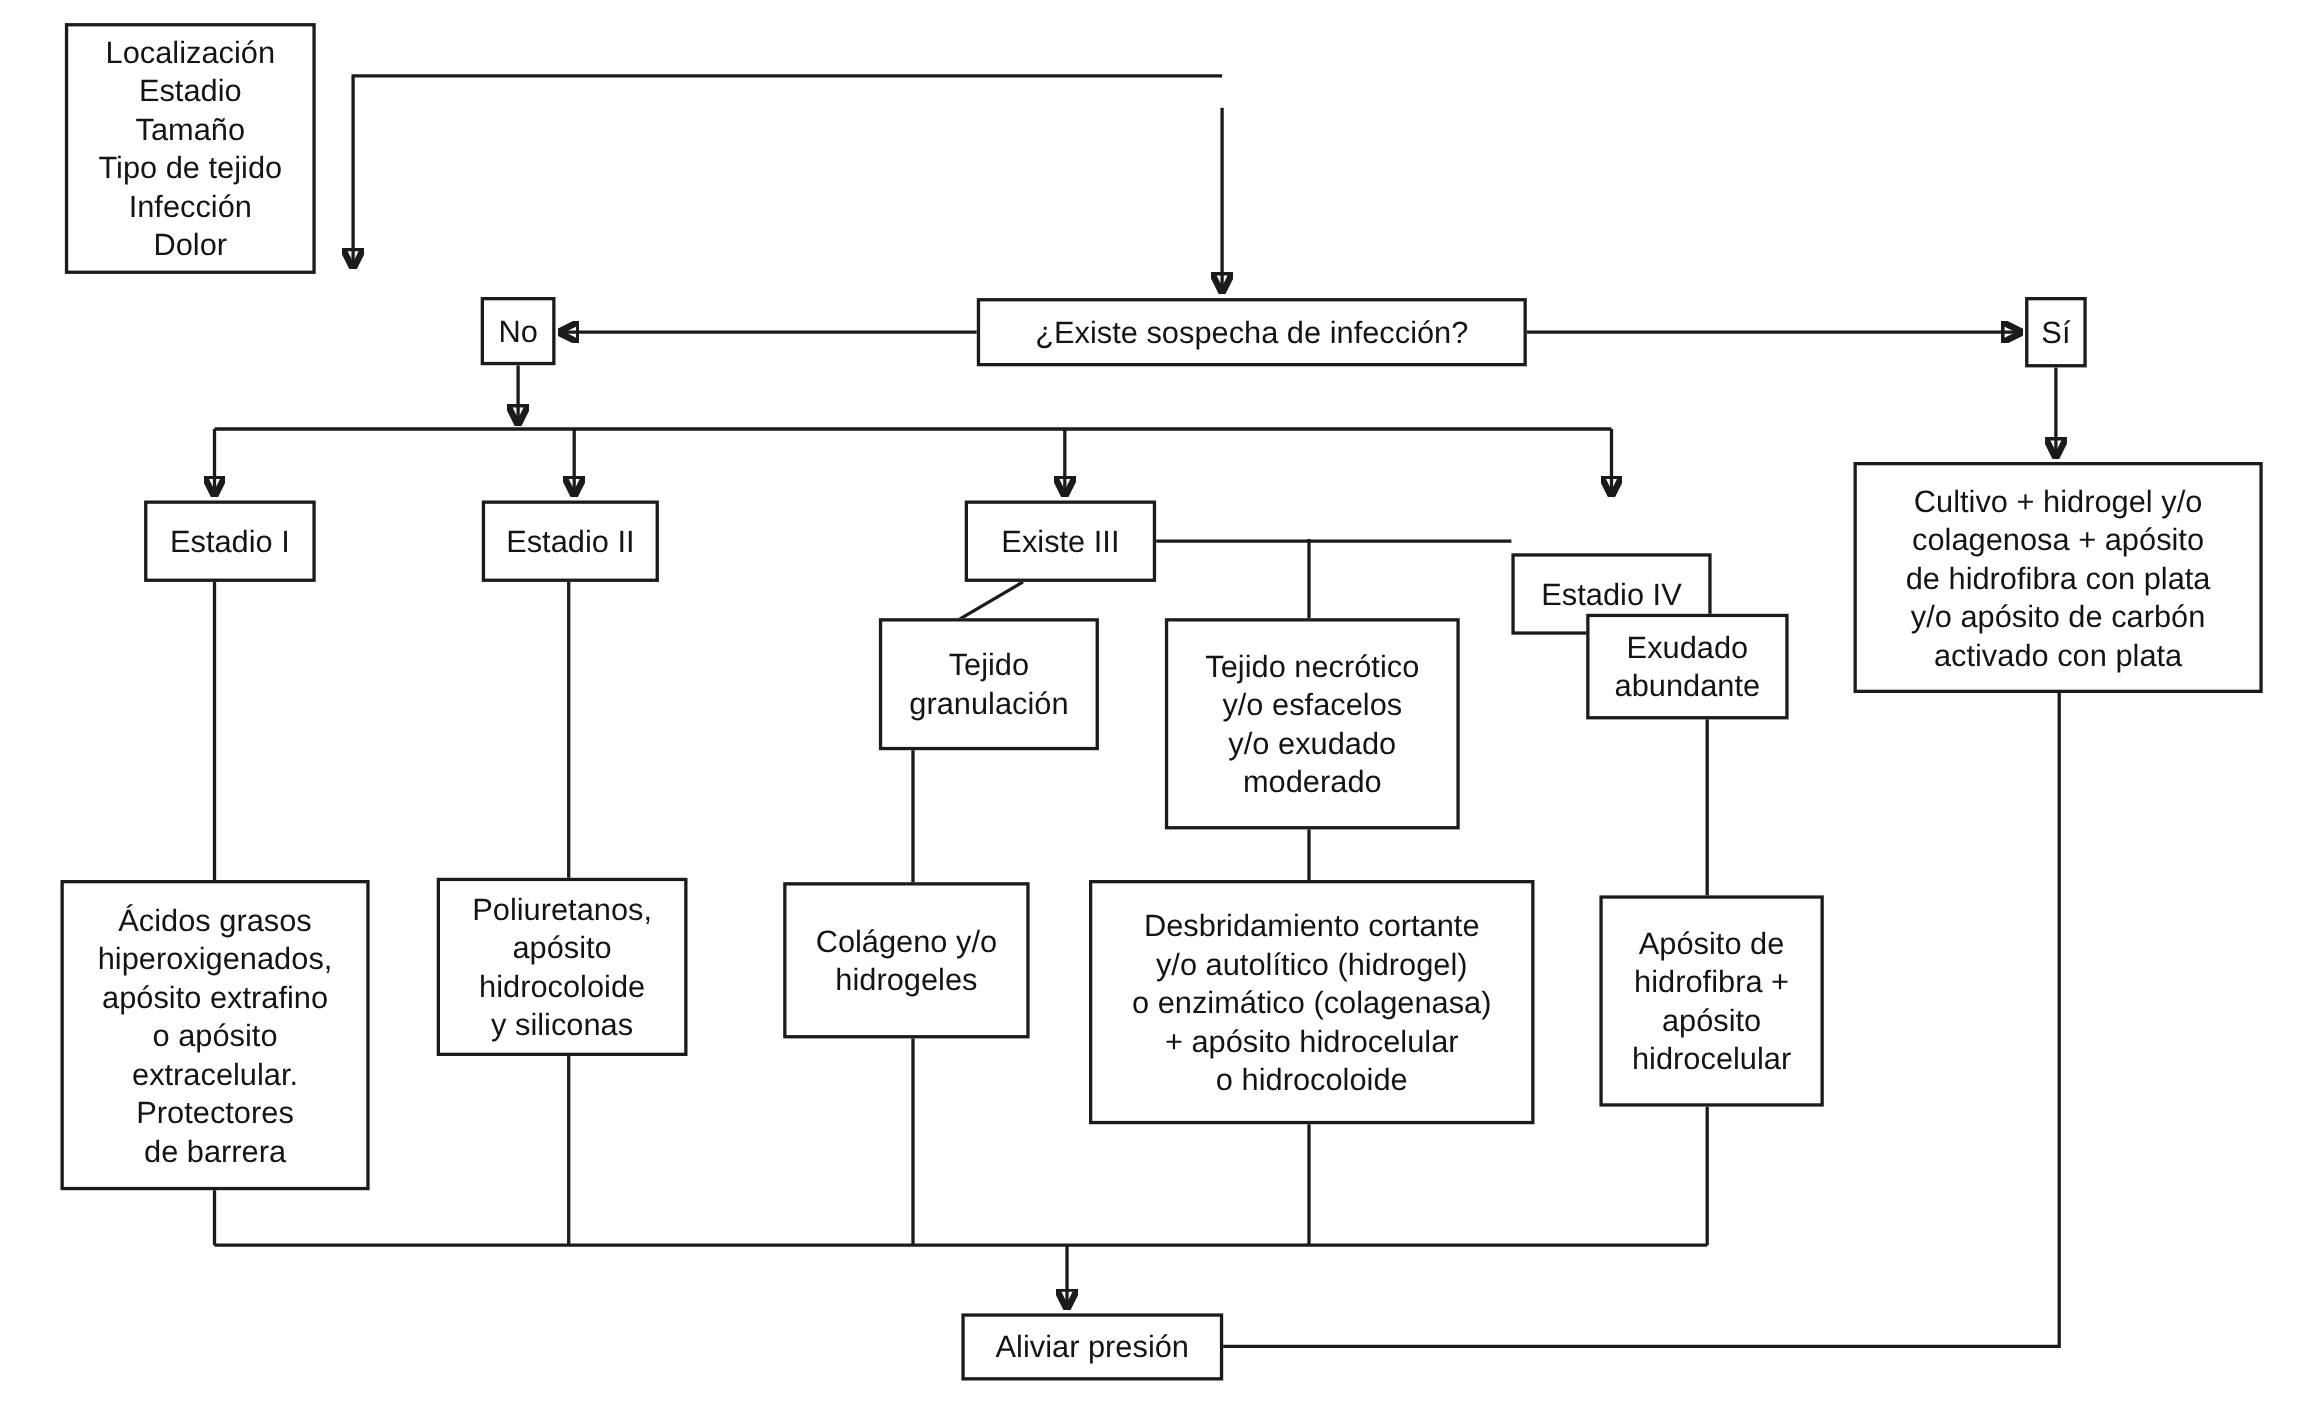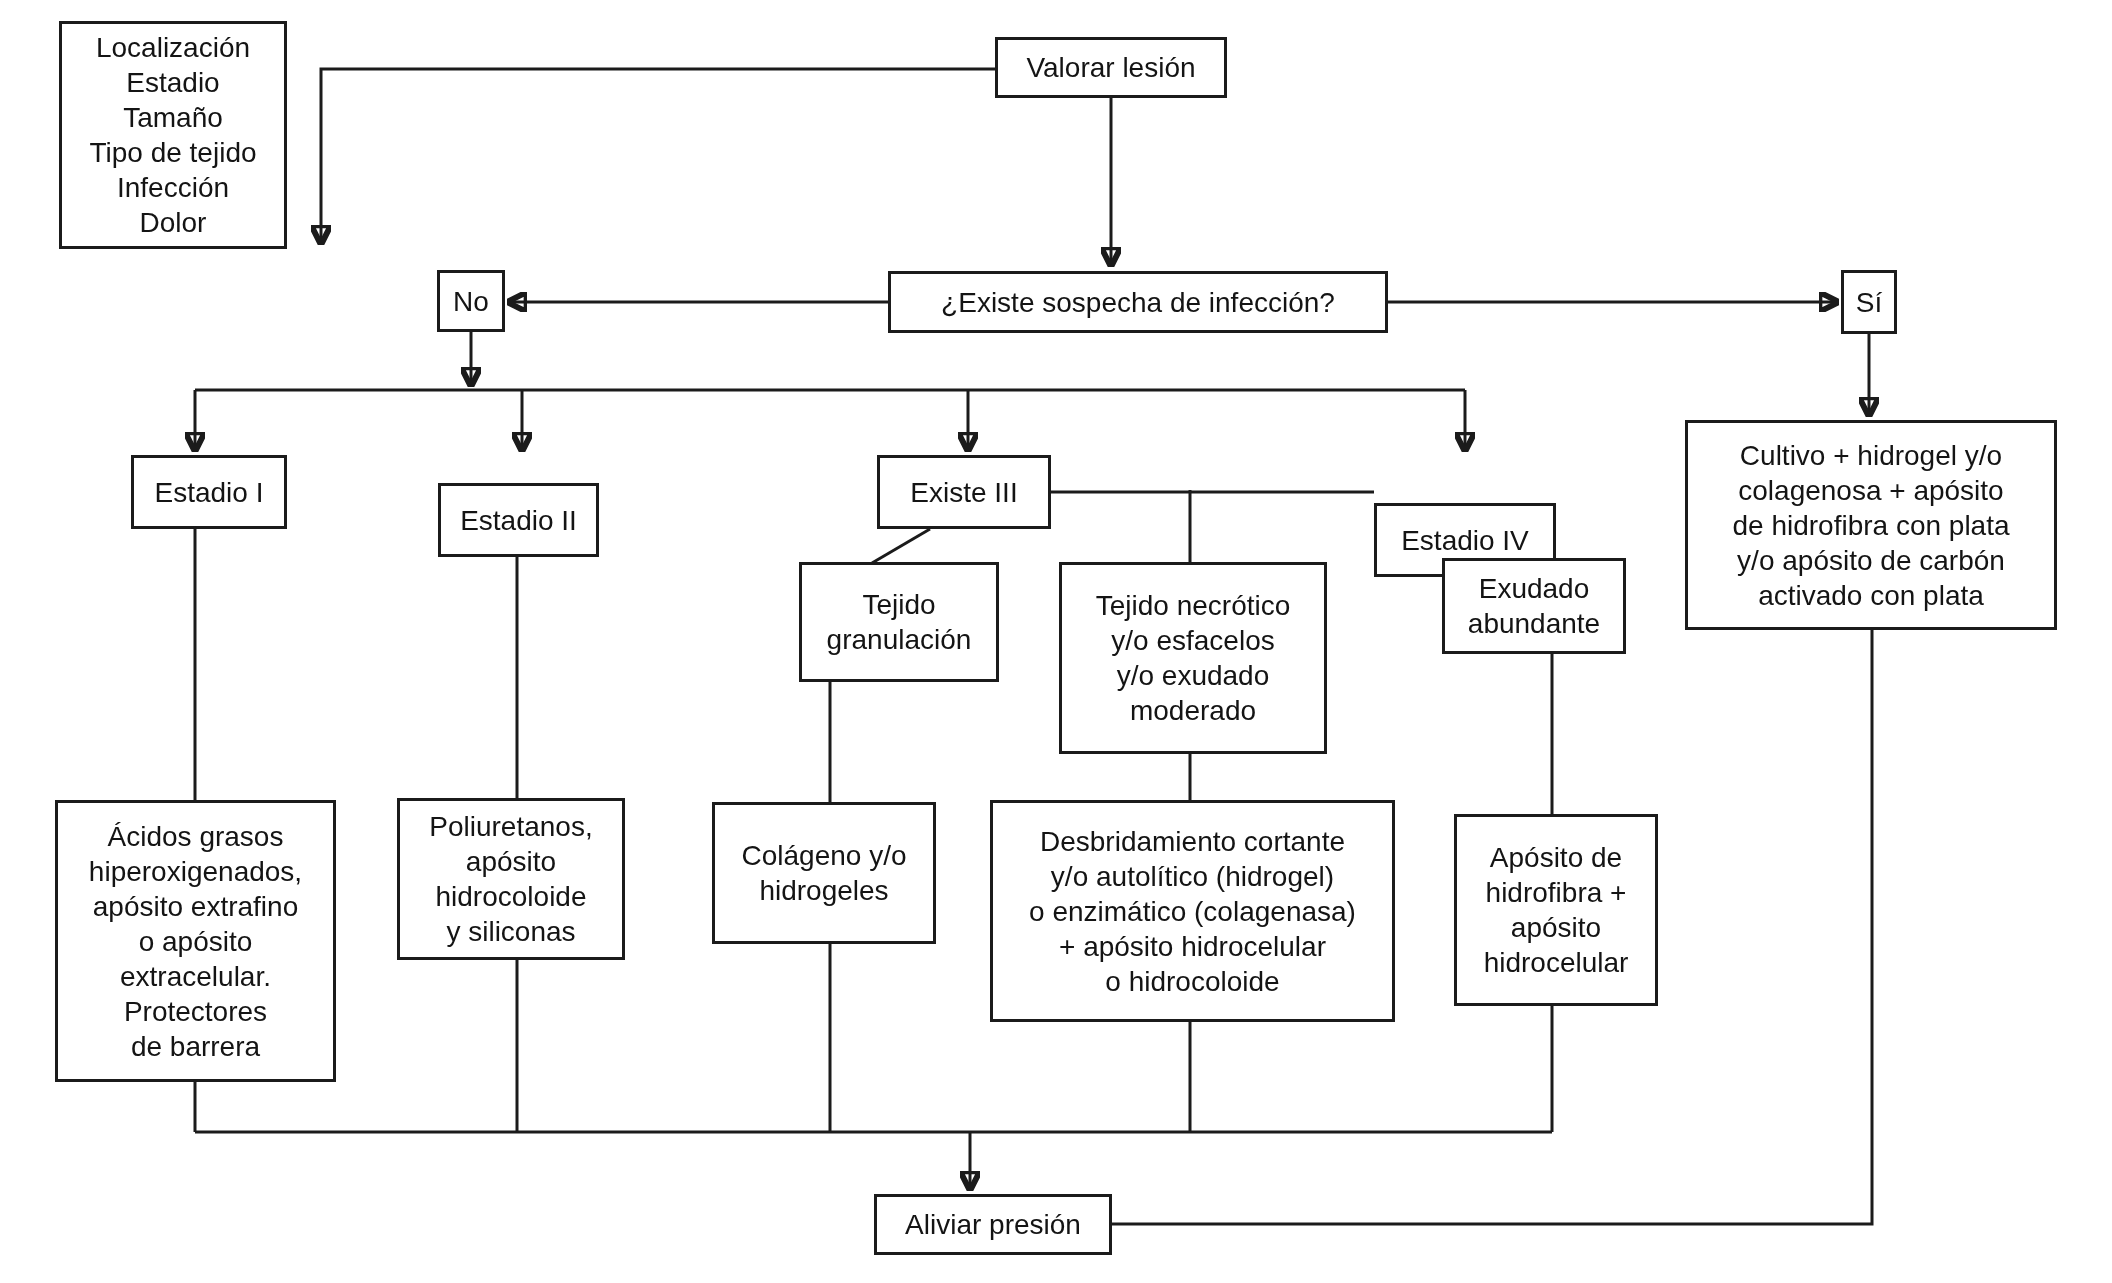--- a/index.html
+++ b/index.html
@@ -80,31 +80,30 @@
     <path d="M 1088 1224 H 1872 V 628"></path>
   </svg>
 
   <div class="node" style="left: 59px; top: 21px; width: 228px; height: 228px;">Localización
 Estadio
 Tamaño
 Tipo de tejido
 Infección
 Dolor</div>
 
-  <div class="node" style="left: 995px; top: 37px; width: 232px; height: 61px;">Valorar lesión</div>
 
   <div class="node" style="left: 888px; top: 271px; width: 500px; height: 62px;">¿Existe sospecha de infección?</div>
 
   <div class="node" style="left: 437px; top: 270px; width: 68px; height: 62px;">No</div>
 
   <div class="node" style="left: 1841px; top: 270px; width: 56px; height: 64px;">Sí</div>
 
   <div class="node" style="left: 131px; top: 455px; width: 156px; height: 74px;">Estadio I</div>
 
-  <div class="node" style="left: 438px; top: 455px; width: 161px; height: 74px; margin-top: 28px;">Estadio II</div>
+  <div class="node" style="left: 438px; top: 455px; width: 161px; height: 74px;">Estadio II</div>
 
   <div class="node" style="left: 877px; top: 455px; width: 174px; height: 74px;">Existe III</div>
 
   <div class="node" style="left: 1374px; top: 455px; width: 182px; height: 74px; margin-top: 48px;">Estadio IV</div>
 
   <div class="node" style="left: 765px; top: 562px; width: 200px; height: 120px; margin-left: 34px;">Tejido
 granulación</div>
 
   <div class="node" style="left: 1059px; top: 562px; width: 268px; height: 192px;">Tejido necrótico
 y/o esfacelos

